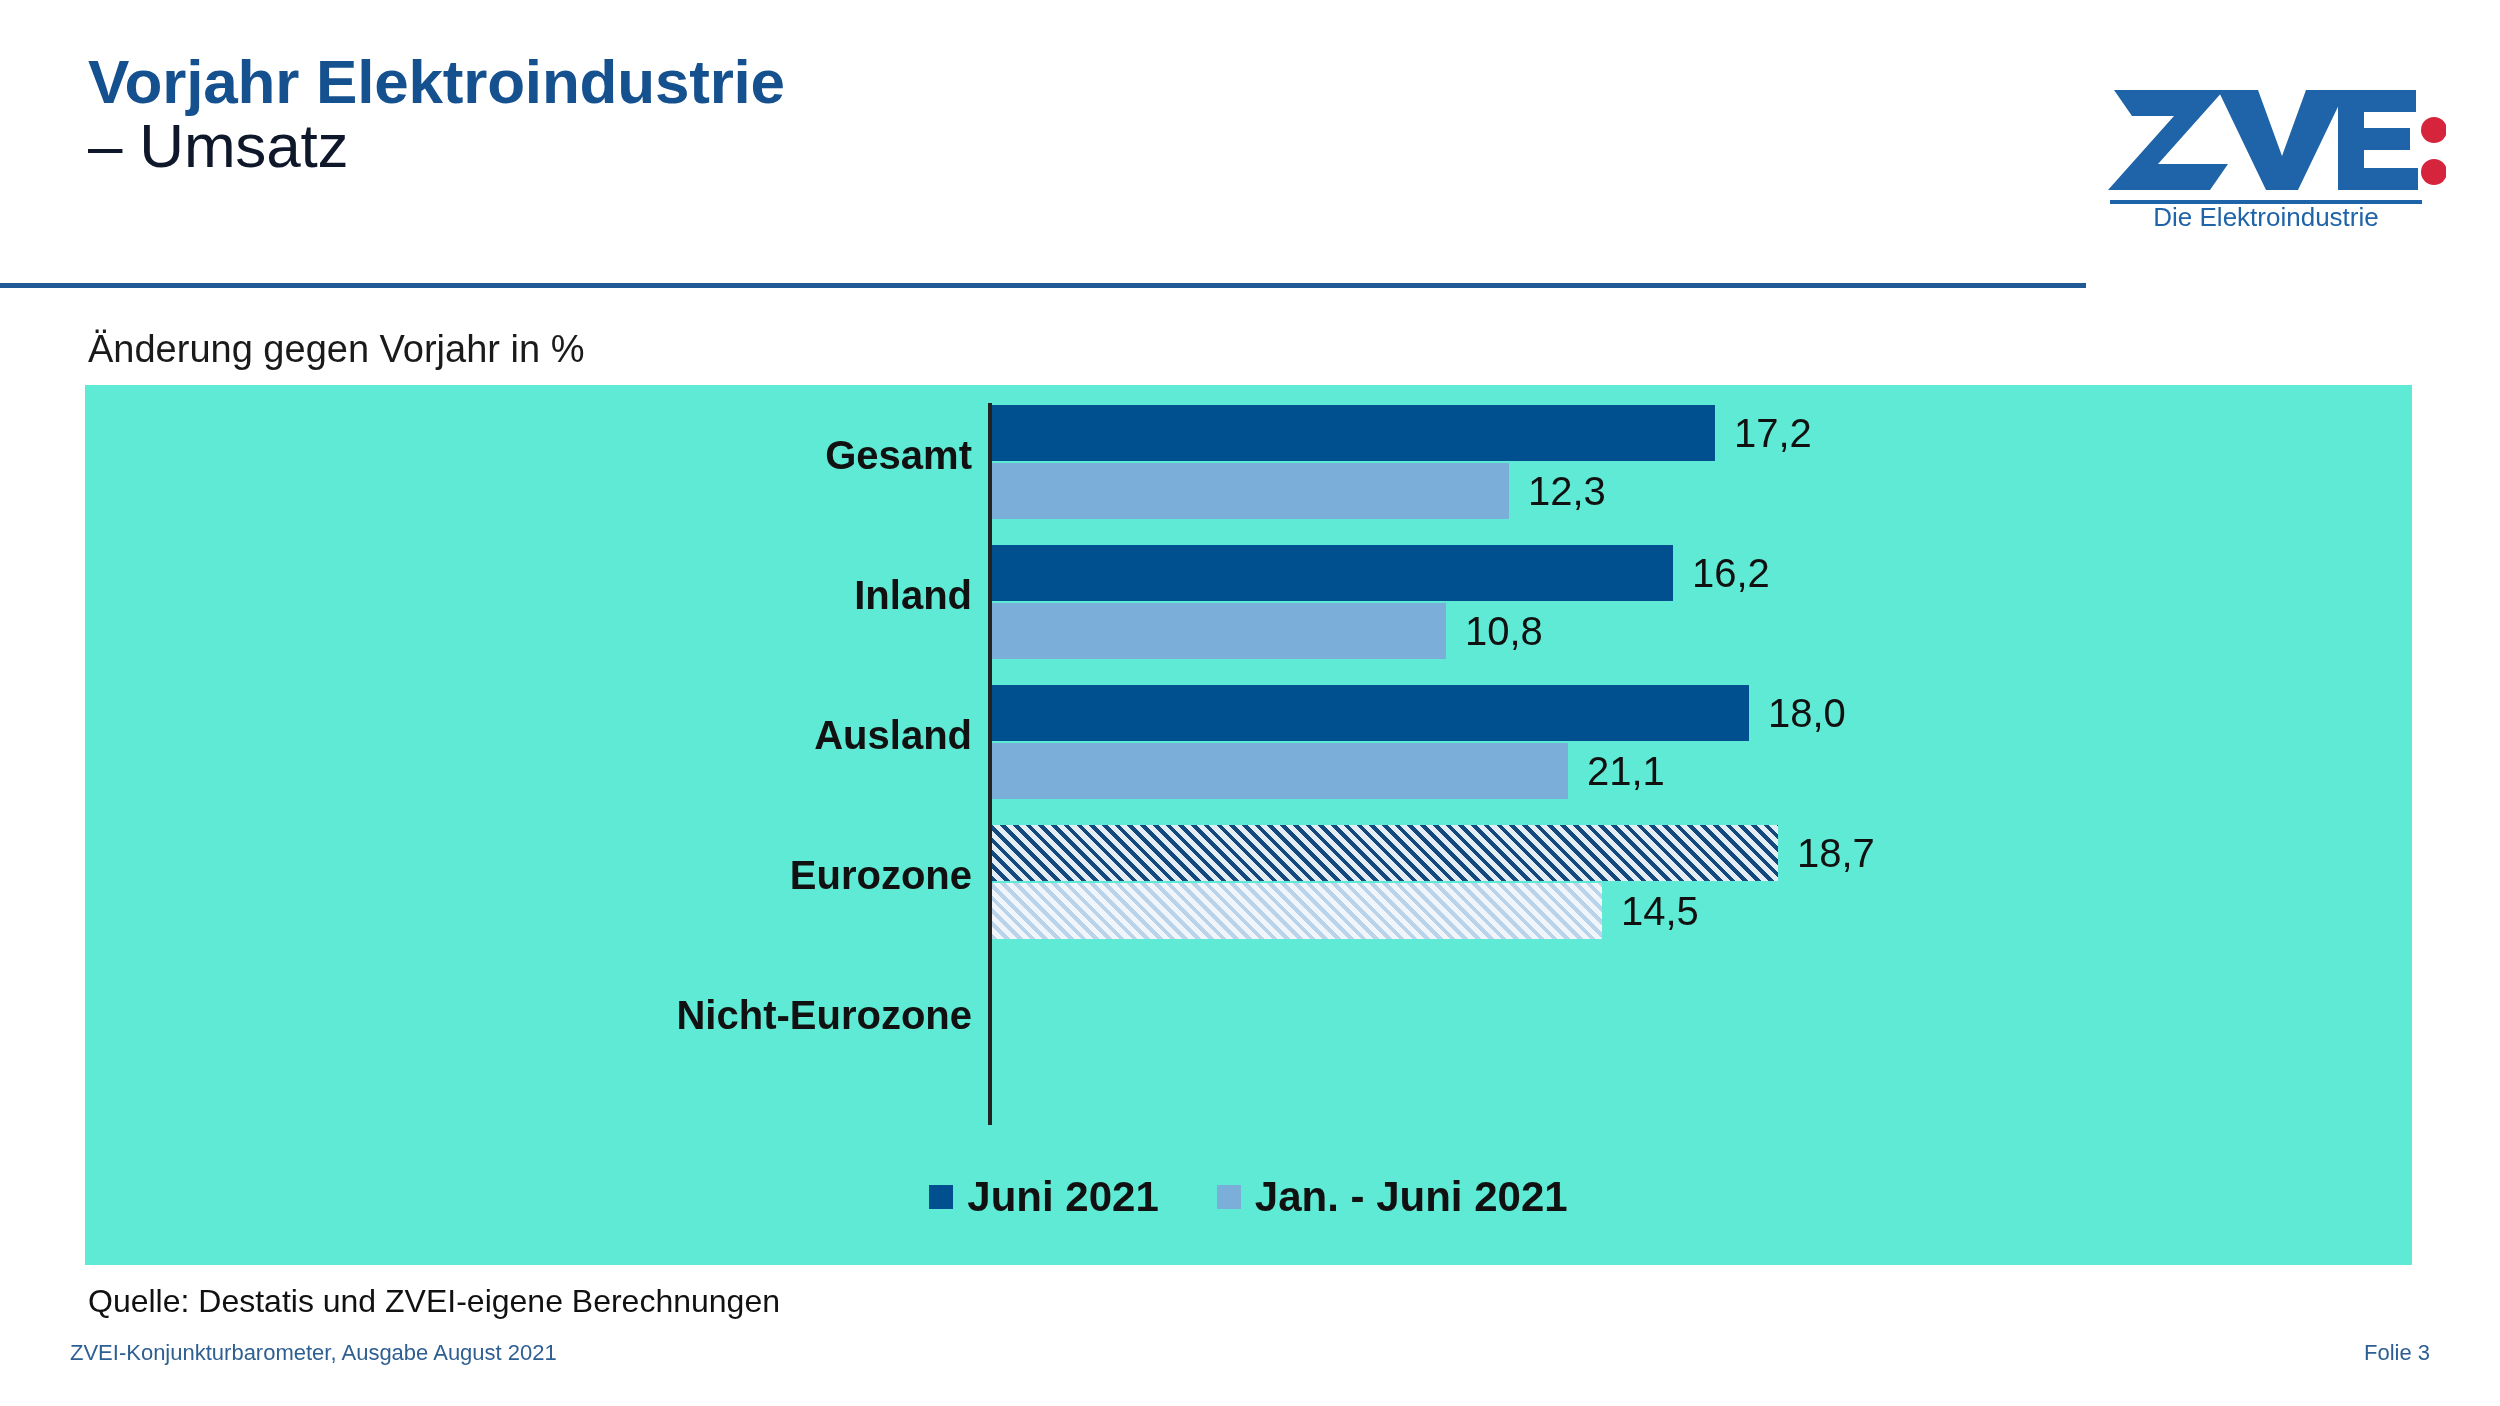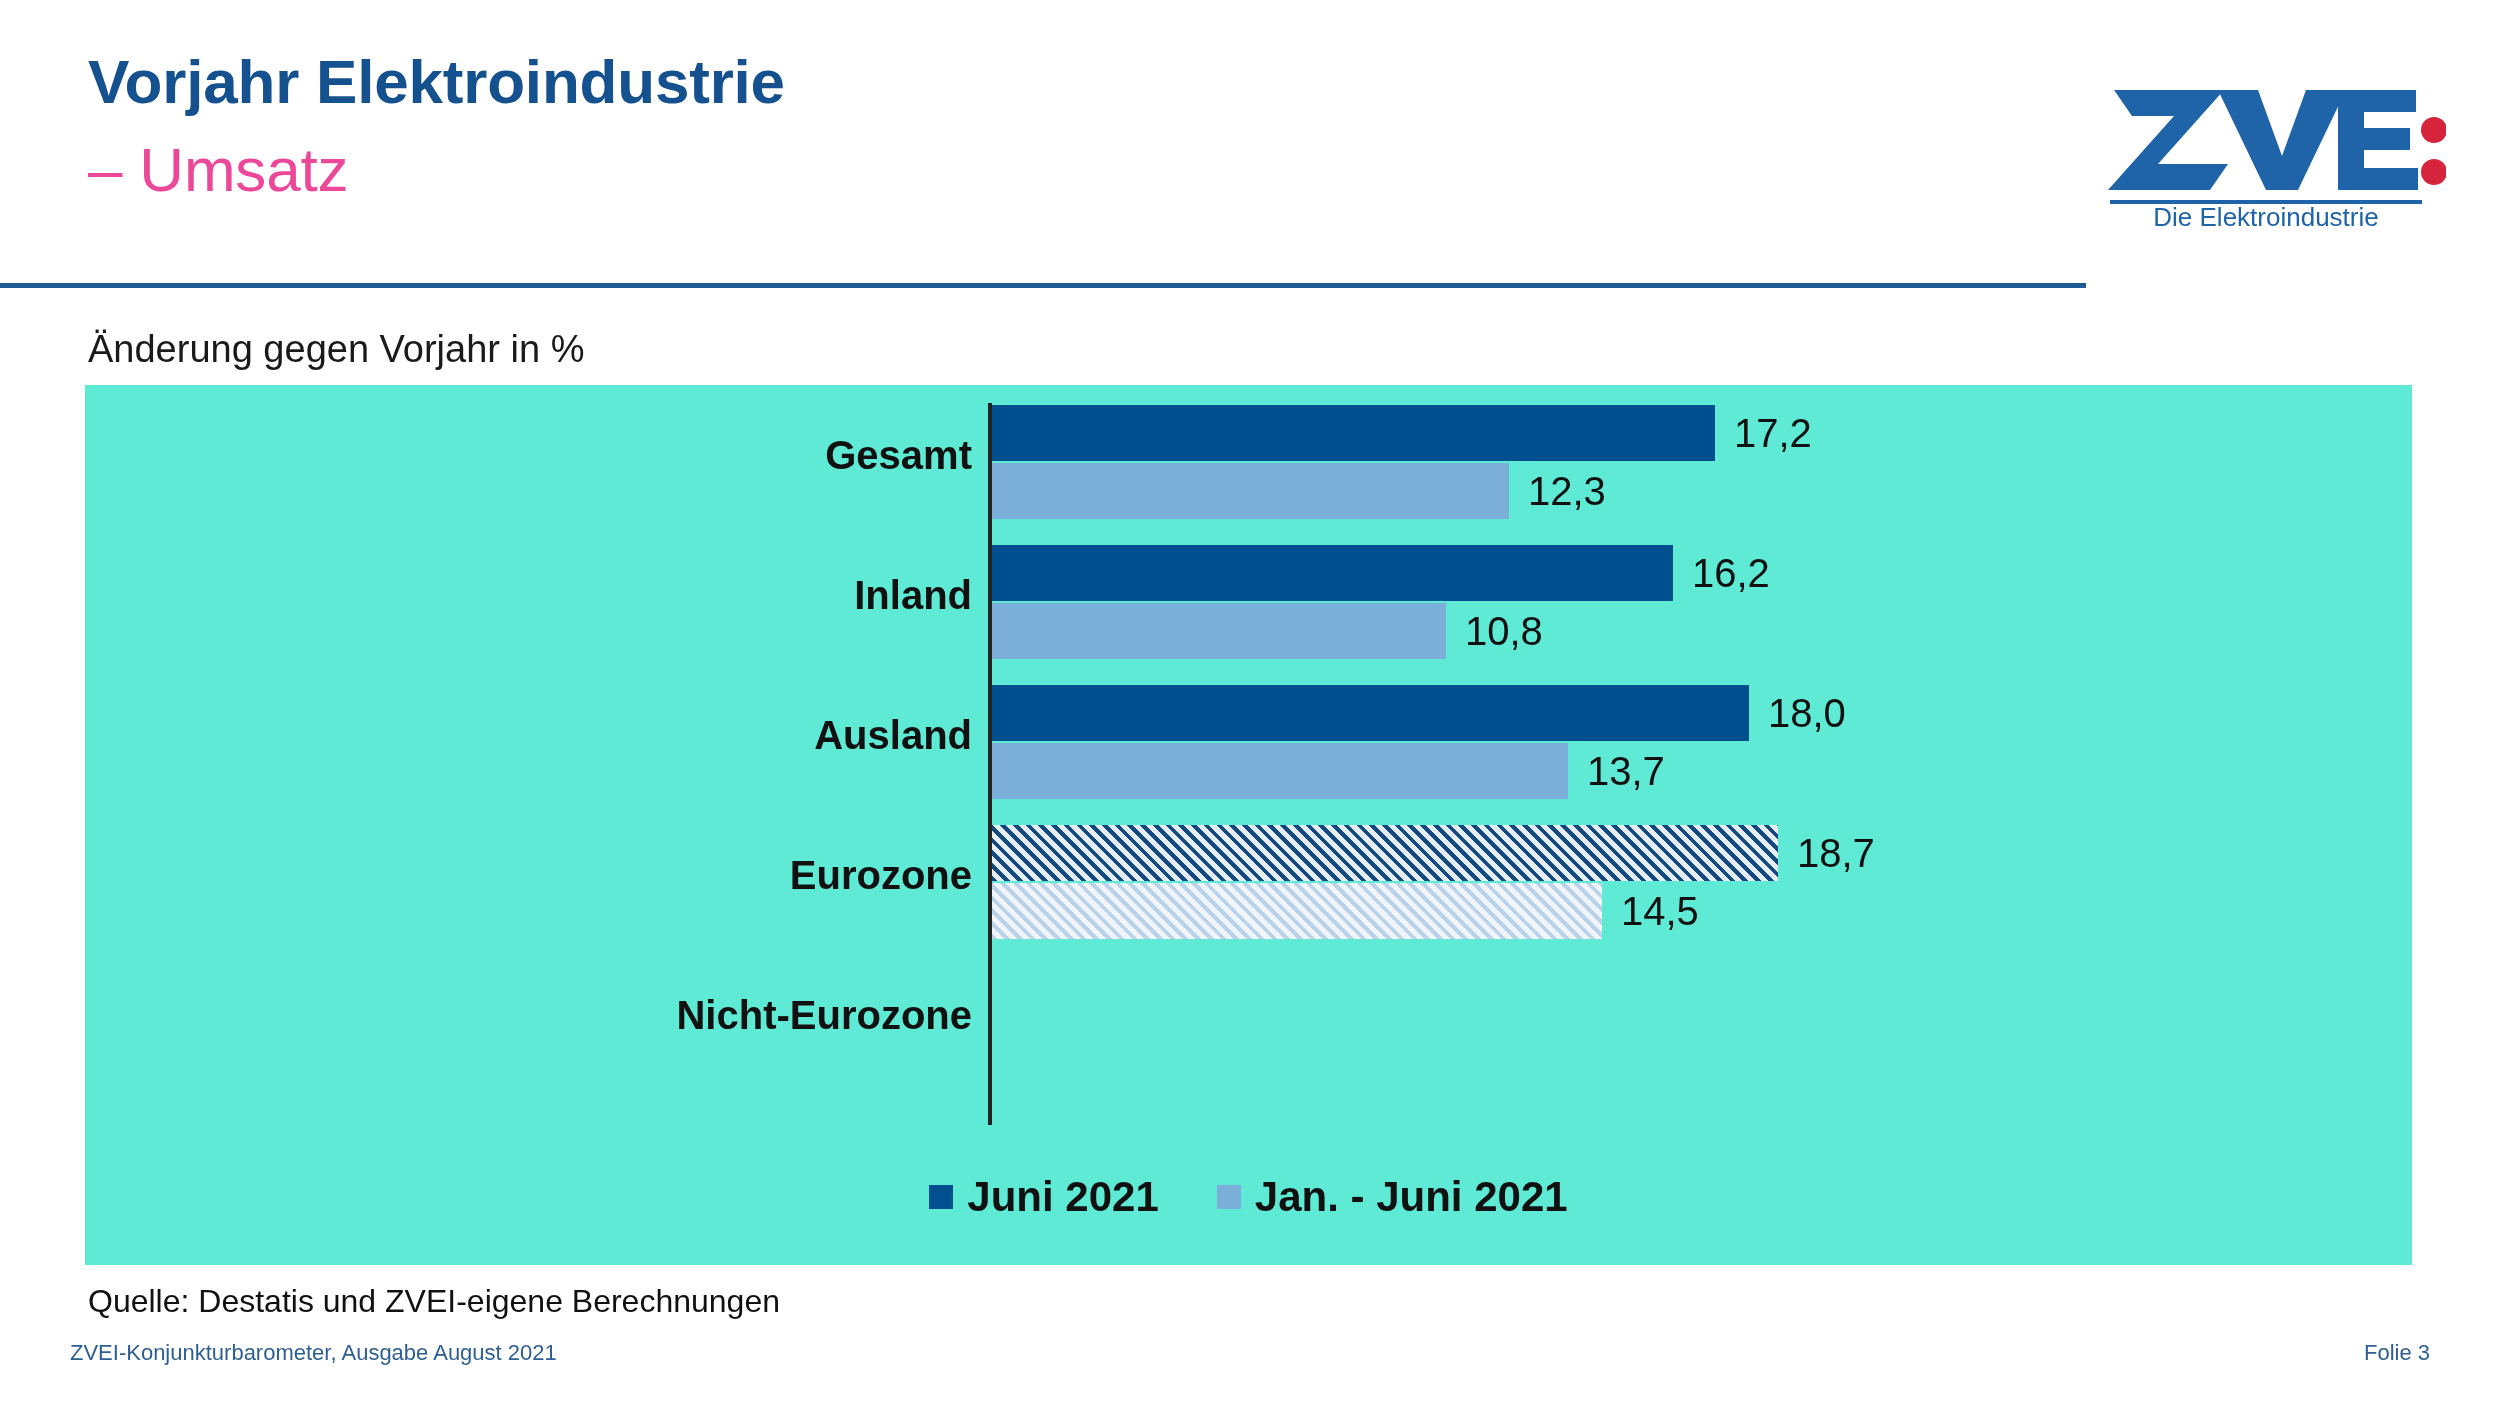--- a/index.html
+++ b/index.html
@@ -35,24 +35,24 @@
     font-size: 62px;
     font-weight: bold;
     color: #15508F;
     letter-spacing: -0.2px;
     white-space: nowrap;
   }
   #title-sub {
     display: block;
     font-size: 62px;
     font-weight: normal;
-    color: #ec4899;
+    color: #0f172a;
     letter-spacing: -0.2px;
     white-space: nowrap;
-    margin-top: 24px;
+    margin-top: 0;
   }
   #header-rule {
     position: absolute;
     left: 0;
     top: 283px;
     width: 2086px;
     height: 5px;
     background: #1F5A94;
   }
 
@@ -328,21 +328,21 @@
 
     <div class="cat-group" style="top:298px;">
       <div class="cat-label">Ausland</div>
       <div class="bars-wrap">
         <div class="bar-row primary" style="width:1420px;">
           <div class="bar dark" style="width:757px;"></div>
           <div class="bar-value" style="left:776px;">18,0</div>
         </div>
         <div class="bar-row secondary" style="width:1420px;">
           <div class="bar light" style="width:576px;"></div>
-          <div class="bar-value" style="left:595px;">13,7</div>
+          <div class="bar-value" style="left:595px;">21,1</div>
         </div>
       </div>
     </div>
 
     <div class="cat-group" style="top:438px;">
       <div class="cat-label">Eurozone</div>
       <div class="bars-wrap">
         <div class="bar-row primary" style="width:1252px;">
           <div class="bar dark hatch" style="width:786px;"></div>
           <div class="bar-value" style="left:805px;">18,7</div>

